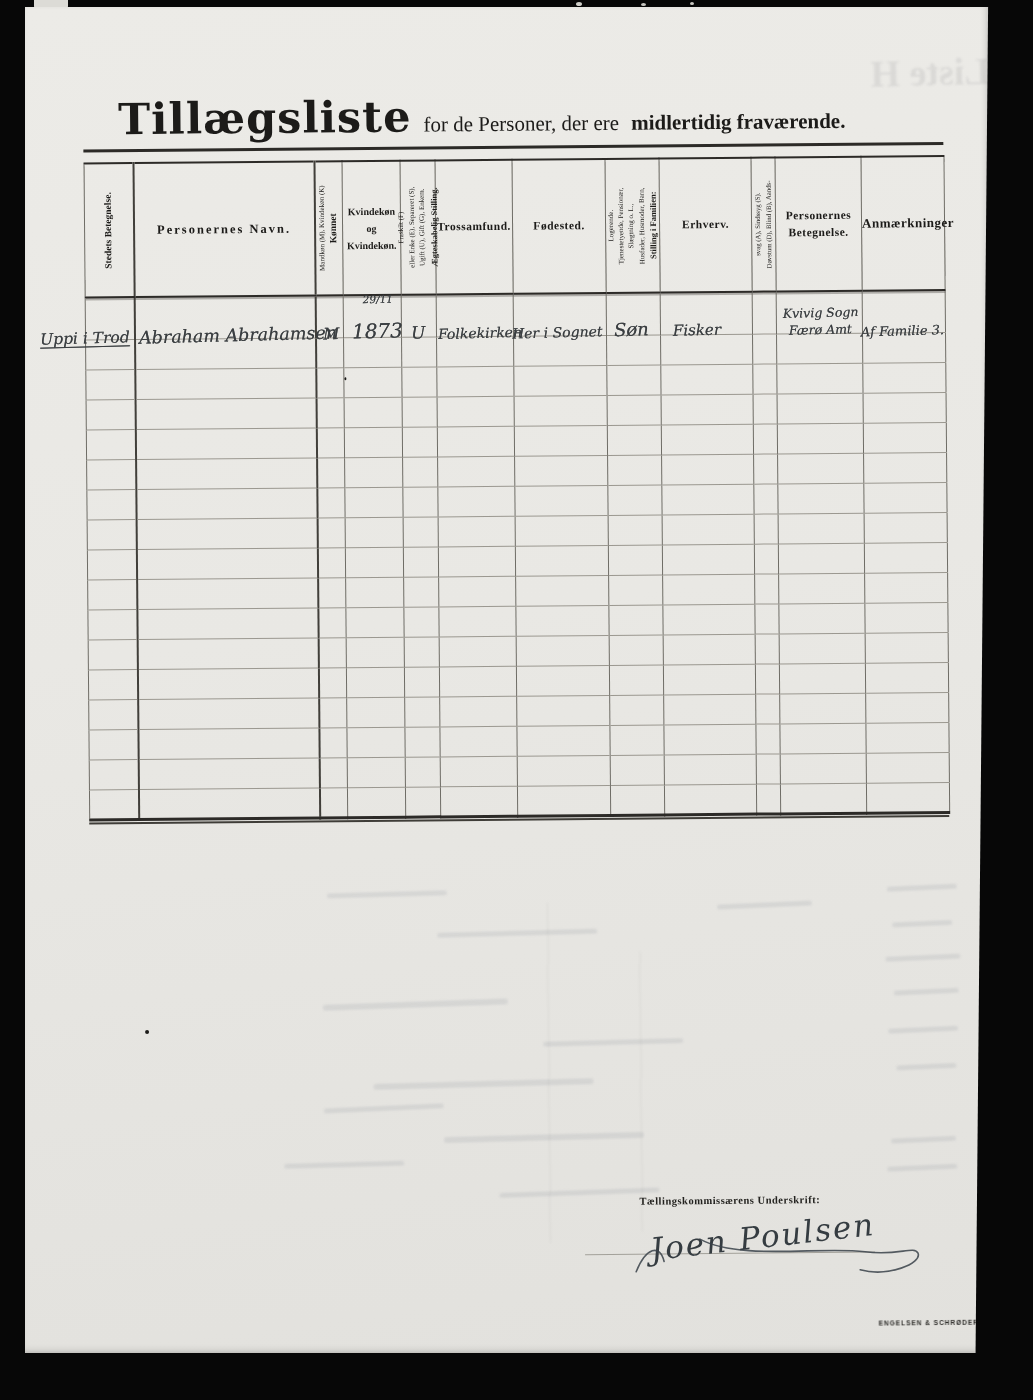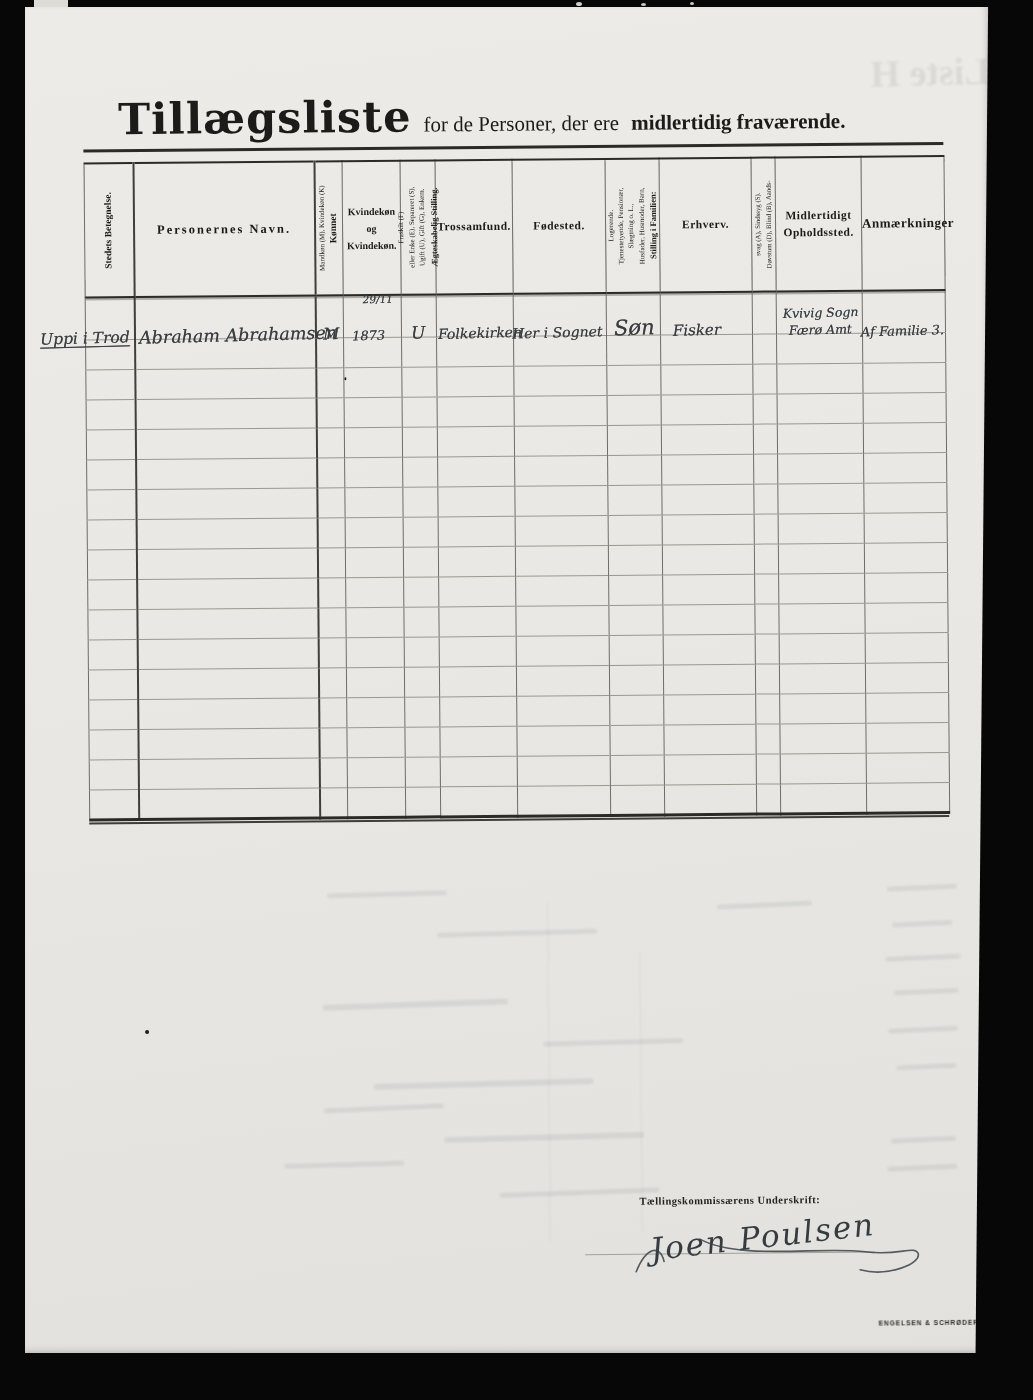--- a/index.html
+++ b/index.html
@@ -141,52 +141,52 @@
               </div>
             </th>
             <th class="h-med">Erhverv.</th>
             <th>
               <div class="vwrap">
                 <span class="vt vt-sub" style="font-size:6.8px">svag (A), Sindssyg (S).</span>
                 <span class="vt vt-sub" style="font-size:6.8px">Døvstum (D), Blind (B), Aands-</span>
               </div>
             </th>
             <th class="h-med">
-              <div>Midlertidigt</div>
-              <div>Opholdssted.</div>
+              <div>Personernes</div>
+              <div>Betegnelse.</div>
             </th>
             <th class="h-big" style="letter-spacing:.5px;font-size:13px">Anmærkninger</th>
           </tr>
         </thead>
         <tbody>
           <tr class="entry-row">
             <td>
               <span class="hw" style="left:-46px;bottom:-8px;font-size:15.5px;text-decoration:underline;text-underline-offset:3px;">Uppi i Trod</span>
             </td>
             <td>
               <span class="hw" style="left:3px;bottom:-7px;font-size:17.5px;">Abraham Abrahamsen</span>
             </td>
             <td>
               <span class="hw" style="left:6px;bottom:-6px;font-size:16px;">M</span>
             </td>
             <td>
               <span class="hw" style="right:8px;bottom:32px;font-size:10.5px;">29/11</span>
-              <span class="hw" style="left:8px;bottom:-6px;font-size:13px;">1873</span>
+              <span class="hw" style="left:8px;bottom:-6px;font-size:20px;">1873</span>
             </td>
             <td>
               <span class="hw" style="left:9px;bottom:-6px;font-size:17px;">U</span>
             </td>
             <td>
               <span class="hw" style="left:1px;bottom:-5px;font-size:14px;">Folkekirken</span>
             </td>
             <td>
               <span class="hw" style="left:-2px;bottom:-5px;font-size:14px;">Her i Sognet</span>
             </td>
             <td>
-              <span class="hw" style="left:7px;bottom:-5px;font-size:21px;text-align:center;">Søn</span>
+              <span class="hw" style="left:7px;bottom:-5px;font-size:18px;text-align:center;">Søn</span>
             </td>
             <td>
               <span class="hw" style="left:12px;bottom:-5px;font-size:15px;">Fisker</span>
             </td>
             <td></td>
             <td>
               <span class="hw" style="left:6px;bottom:13px;font-size:12.5px;">Kvivig Sogn</span>
               <span class="hw" style="left:12px;bottom:-4px;font-size:12.5px;">Færø Amt</span>
             </td>
             <td>

